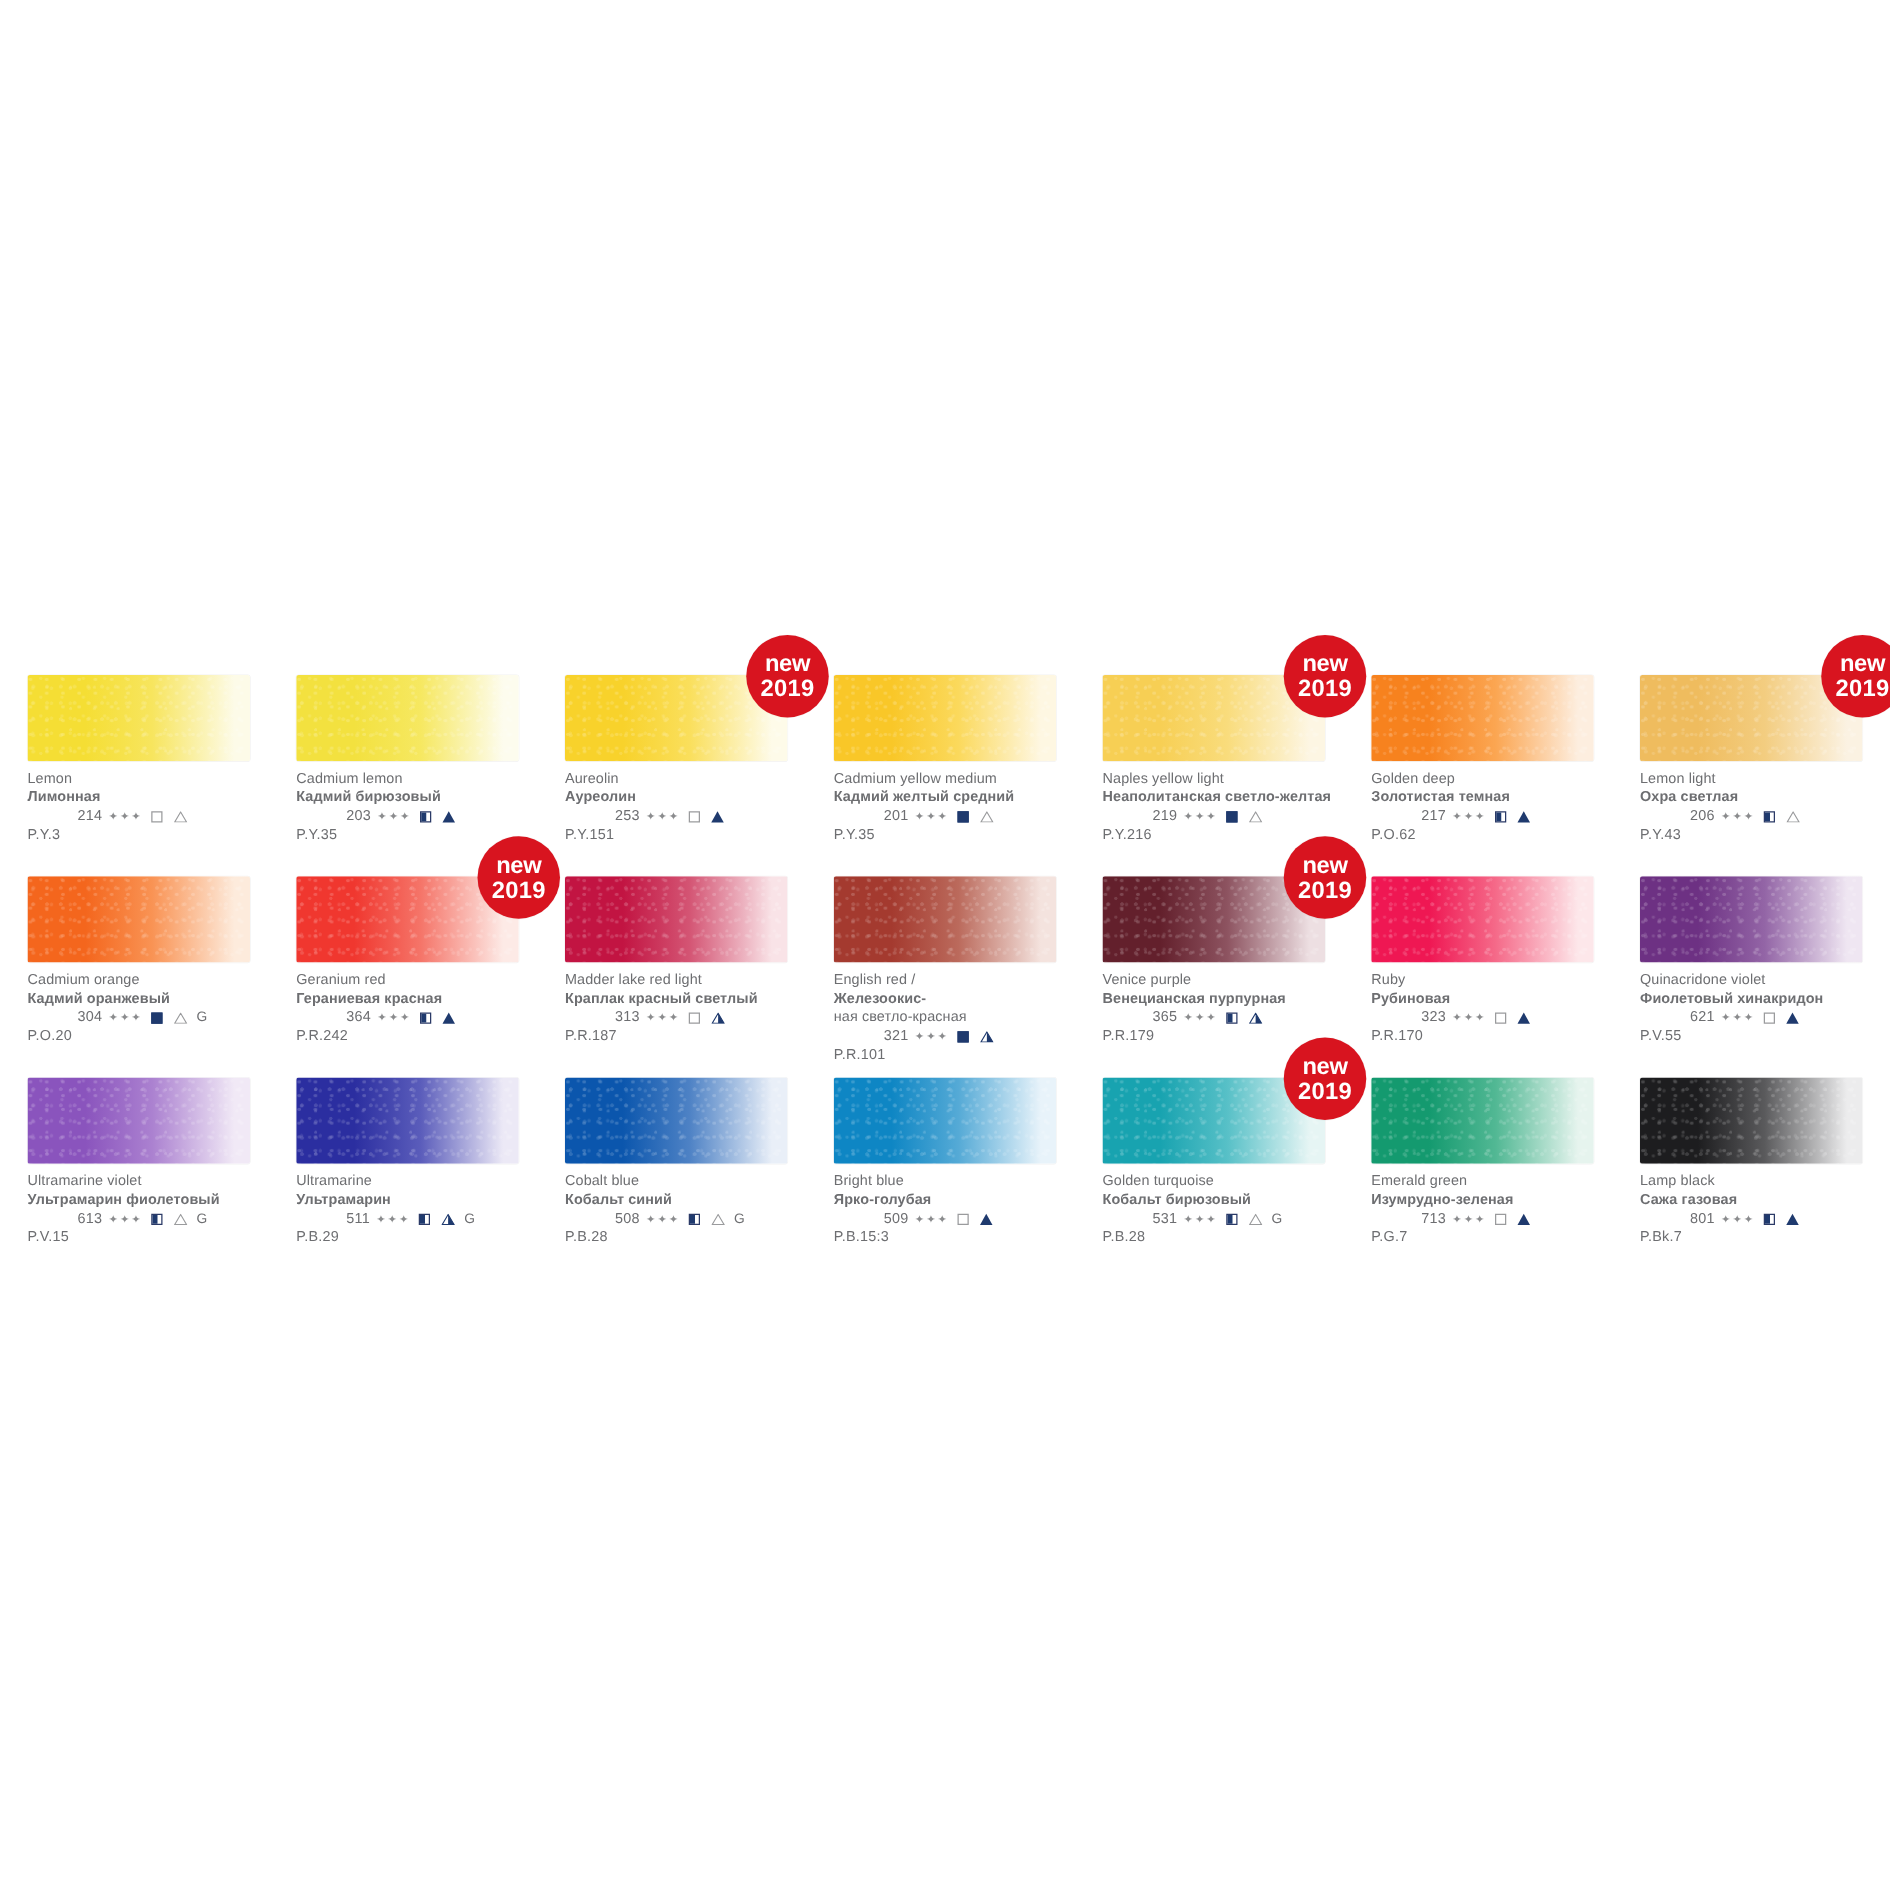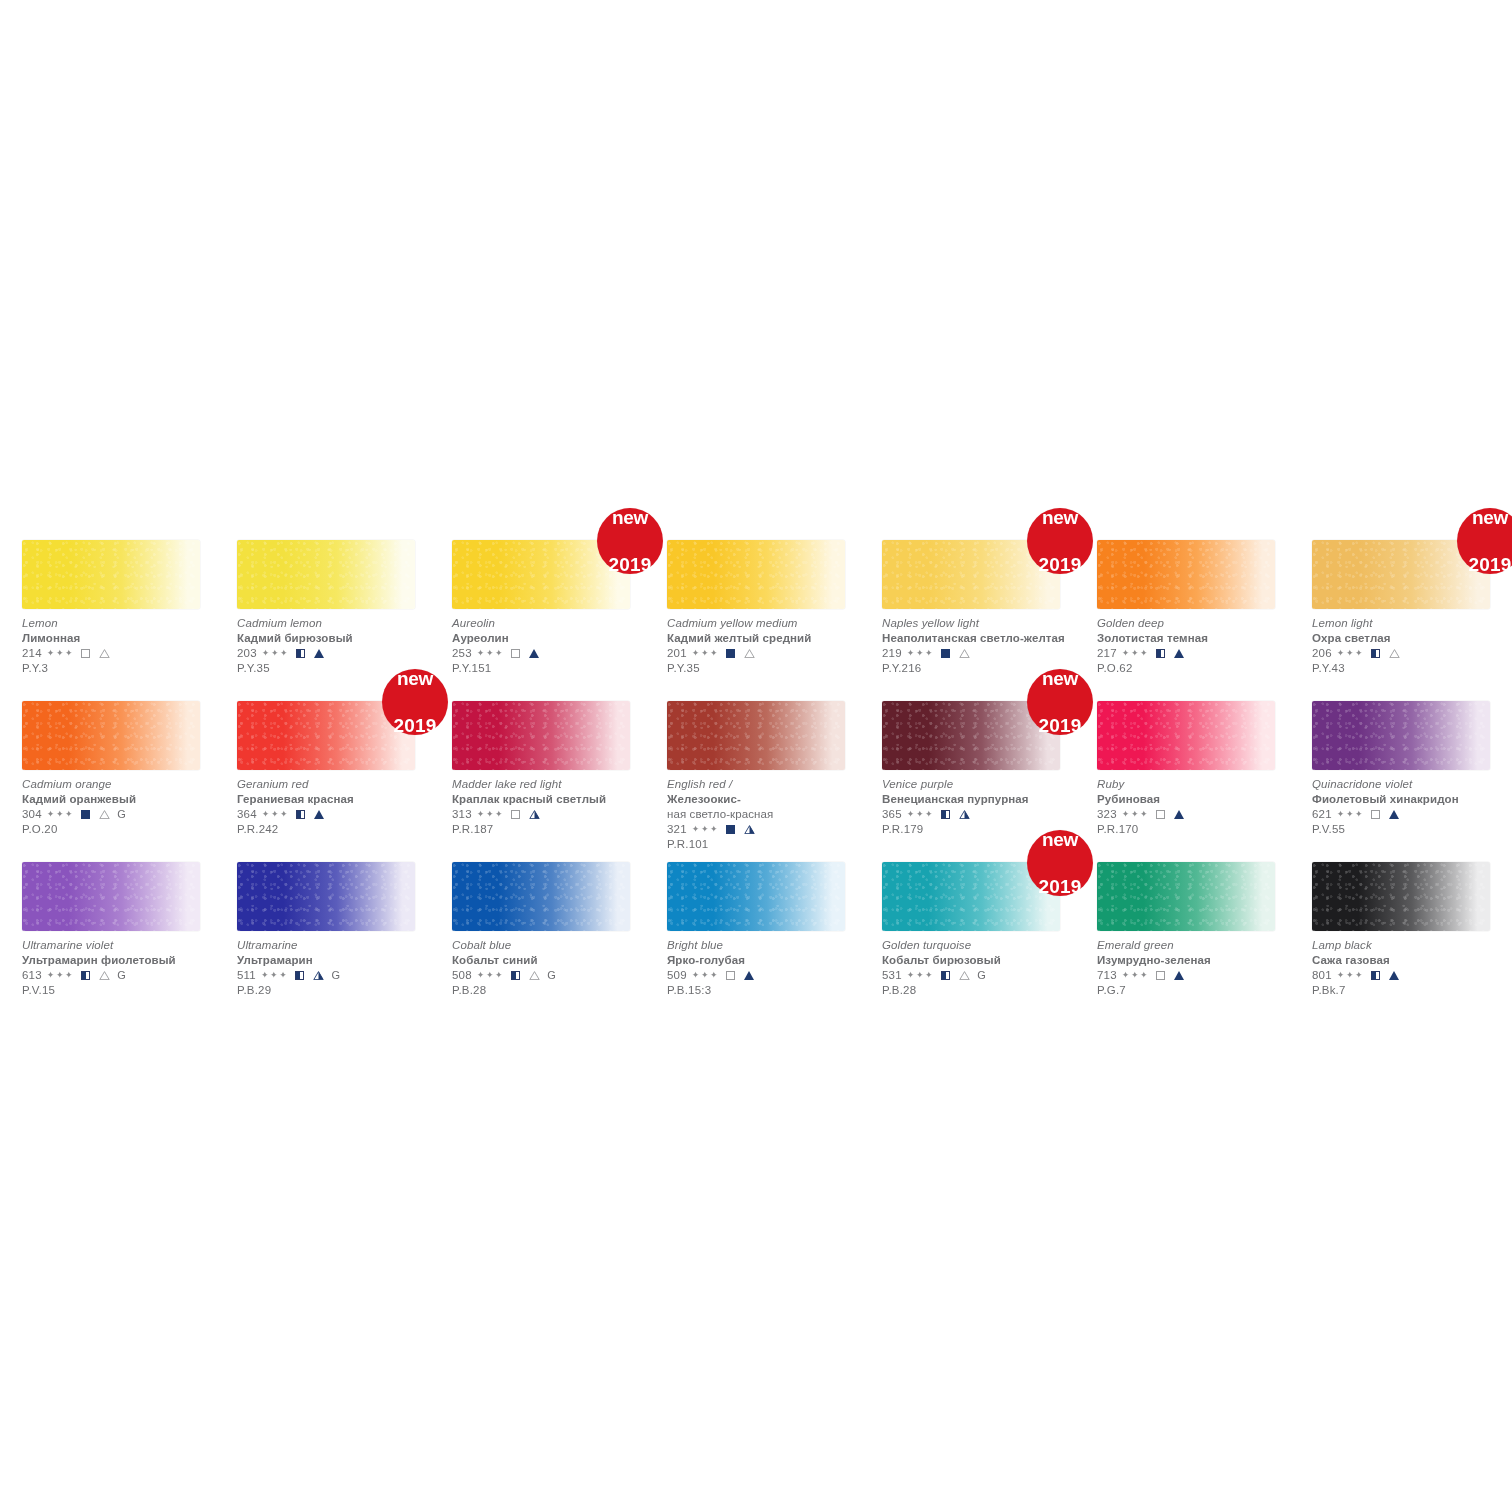--- a/index.html
+++ b/index.html
@@ -75,36 +75,37 @@
     width: 200px;
   }
 
   .name-en, .name-ru, .name-ru2 {
     font-size: 11.5px;
     line-height: 15px;
     color: #6d6e71;
     letter-spacing: 0.1px;
     white-space: nowrap;
   }
-  .name-en { color: #6d6e71; font-style: italic; }
+  .name-en { color: #6d6e71; }
   .name-ru { color: #6d6e71; font-weight: bold; }
   .name-ru2 { color: #6d6e71; }
 
   .spec-row {
     display: flex;
     align-items: center;
     gap: 5px;
     height: 15px;
     margin-top: 0px;
   }
   .spec-code {
     font-size: 11.5px;
     line-height: 15px;
     color: #6d6e71;
     letter-spacing: 0.2px;
+    margin-left: 40px;
   }
   .stars {
     font-size: 9px;
     line-height: 15px;
     color: #8b8c8e;
     letter-spacing: 1.6px;
   }
   .pigment-index {
     font-size: 11.5px;
     line-height: 15px;
@@ -178,21 +179,21 @@
     font-size: 19px;
     font-weight: 700;
     letter-spacing: -0.3px;
     margin-bottom: 1px;
   }
   .new-badge .nb-year {
     font-size: 19px;
     font-weight: 700;
     letter-spacing: 0.2px;
   }
-  .badge-pos-tr { right: 4px; top: -32px; justify-content: space-between; }
+  .badge-pos-tr { right: 4px; top: -32px; }
 </style>
 </head>
 <body>
 
 <div id="chart-sheet">
   <div id="swatch-grid">
       <div class="swatch-cell">
         <div class="swatch-chip">
           <div class="wash" style="background: linear-gradient(to right, rgb(245, 222, 52) 0%, rgb(245, 222, 52) 26%, rgb(247, 229, 94) 56%, rgb(253, 251, 232) 93%, rgb(253, 251, 232) 100%);"></div>
           <div class="grain"></div>

